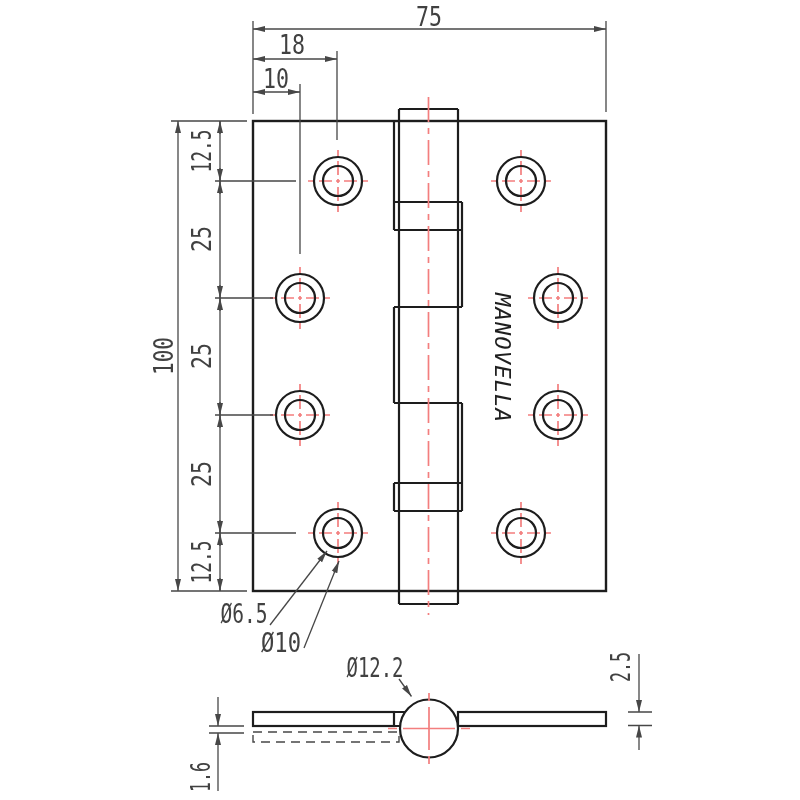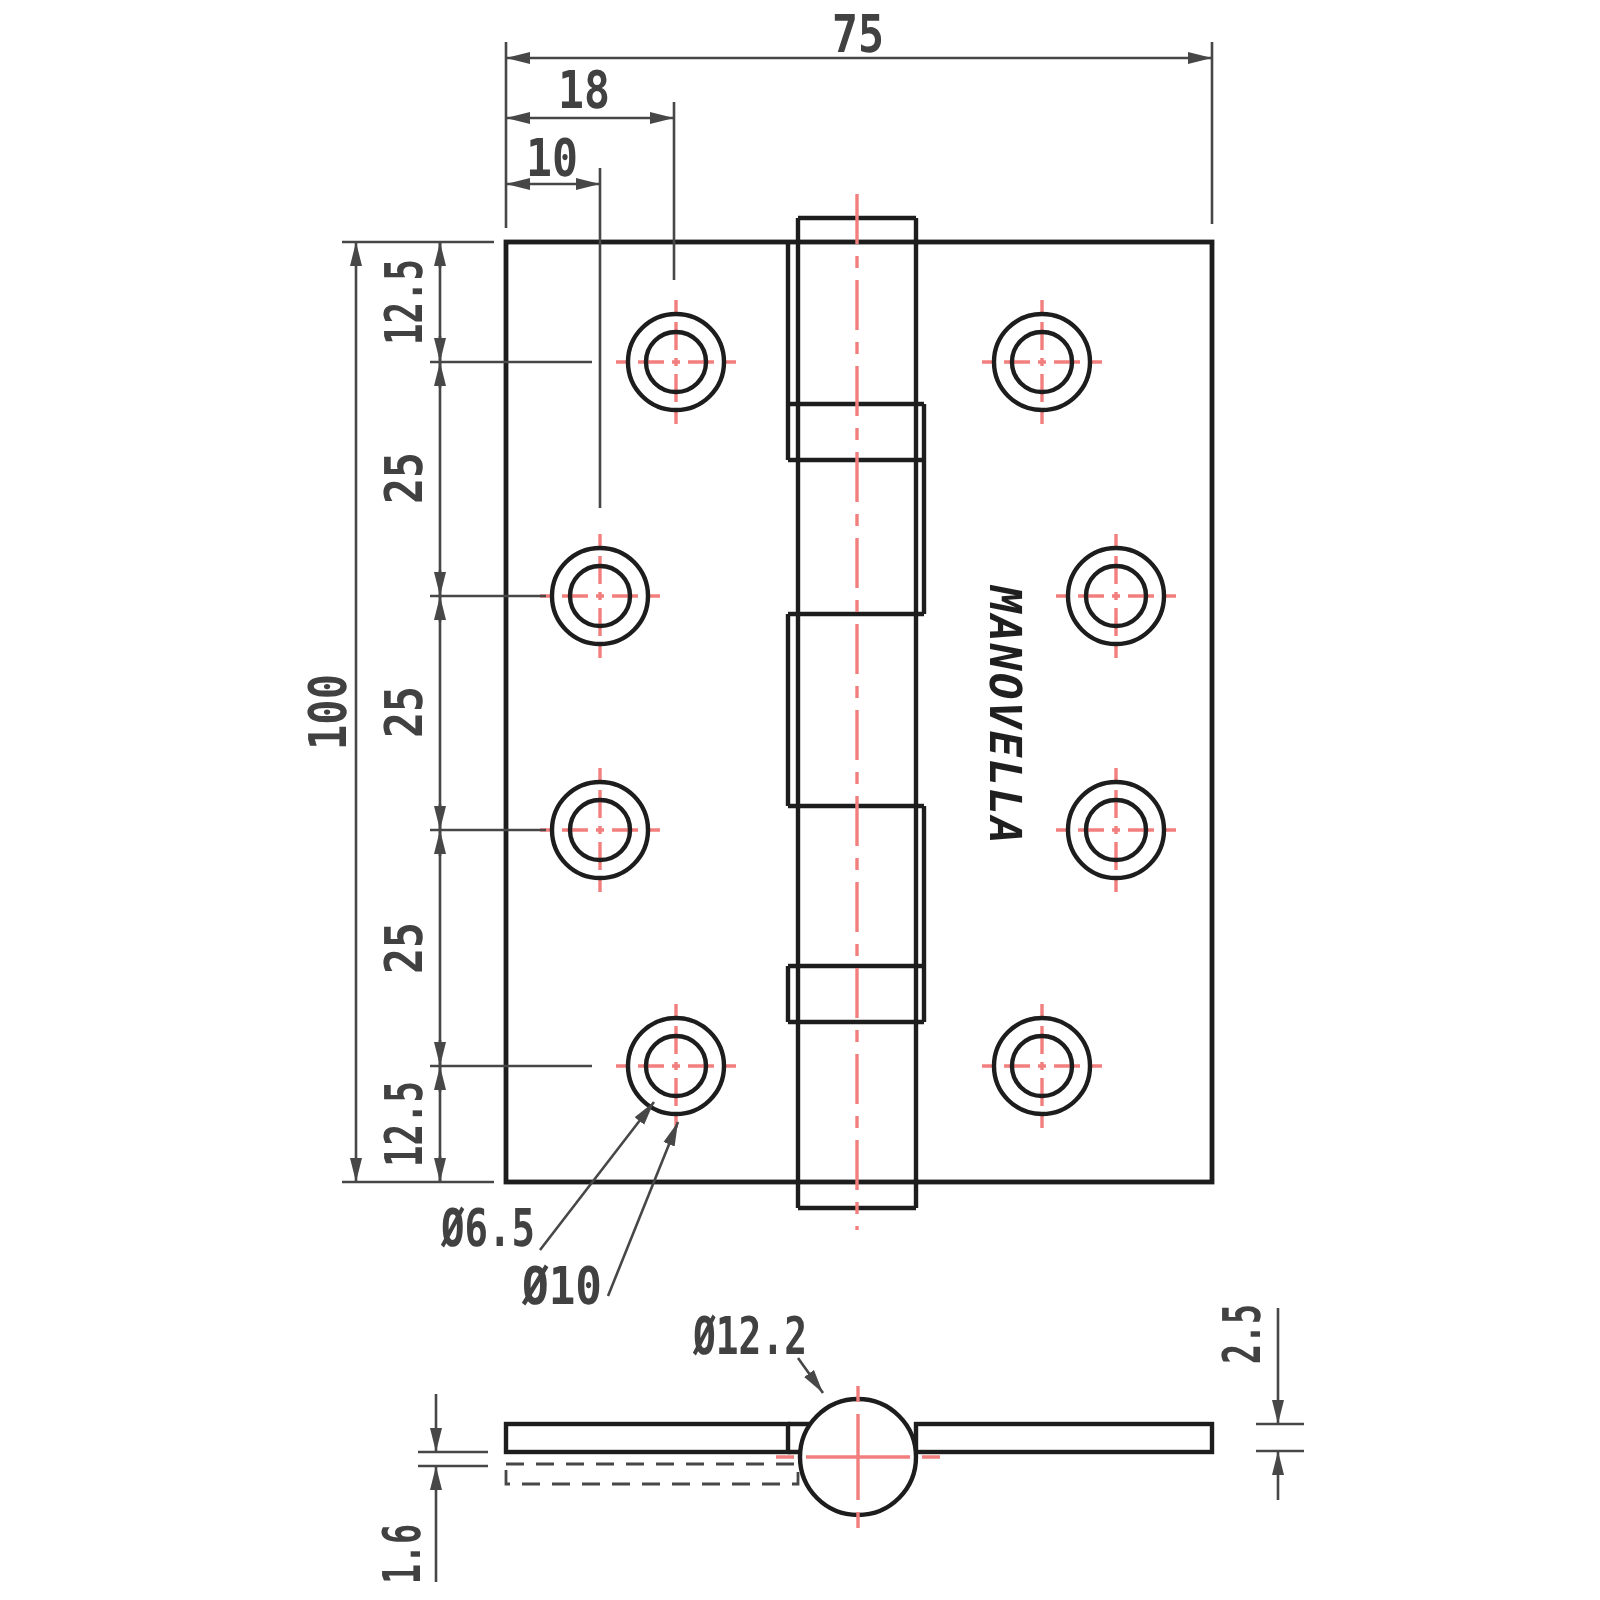--- a/index.html
+++ b/index.html
@@ -1,21 +1,20 @@
 <!DOCTYPE html>
 <html><head>
 <meta charset="utf-8">
 <style>
   html, body { margin: 0; padding: 0; background: #ffffff; }
   .canvas {
     position: relative;
     width: 800px; height: 800px;
     background: #ffffff;
     overflow: hidden;
-    font-weight: bold;
   }
   svg { display: block; }
   .cad-text {
     font-family: "DejaVu Sans Mono", "Liberation Mono", monospace;
     font-size: 26px;
     fill: #414141;
   }
   .brand-text {
     font-family: "DejaVu Sans Mono", "Liberation Mono", monospace;
     font-size: 22px;

